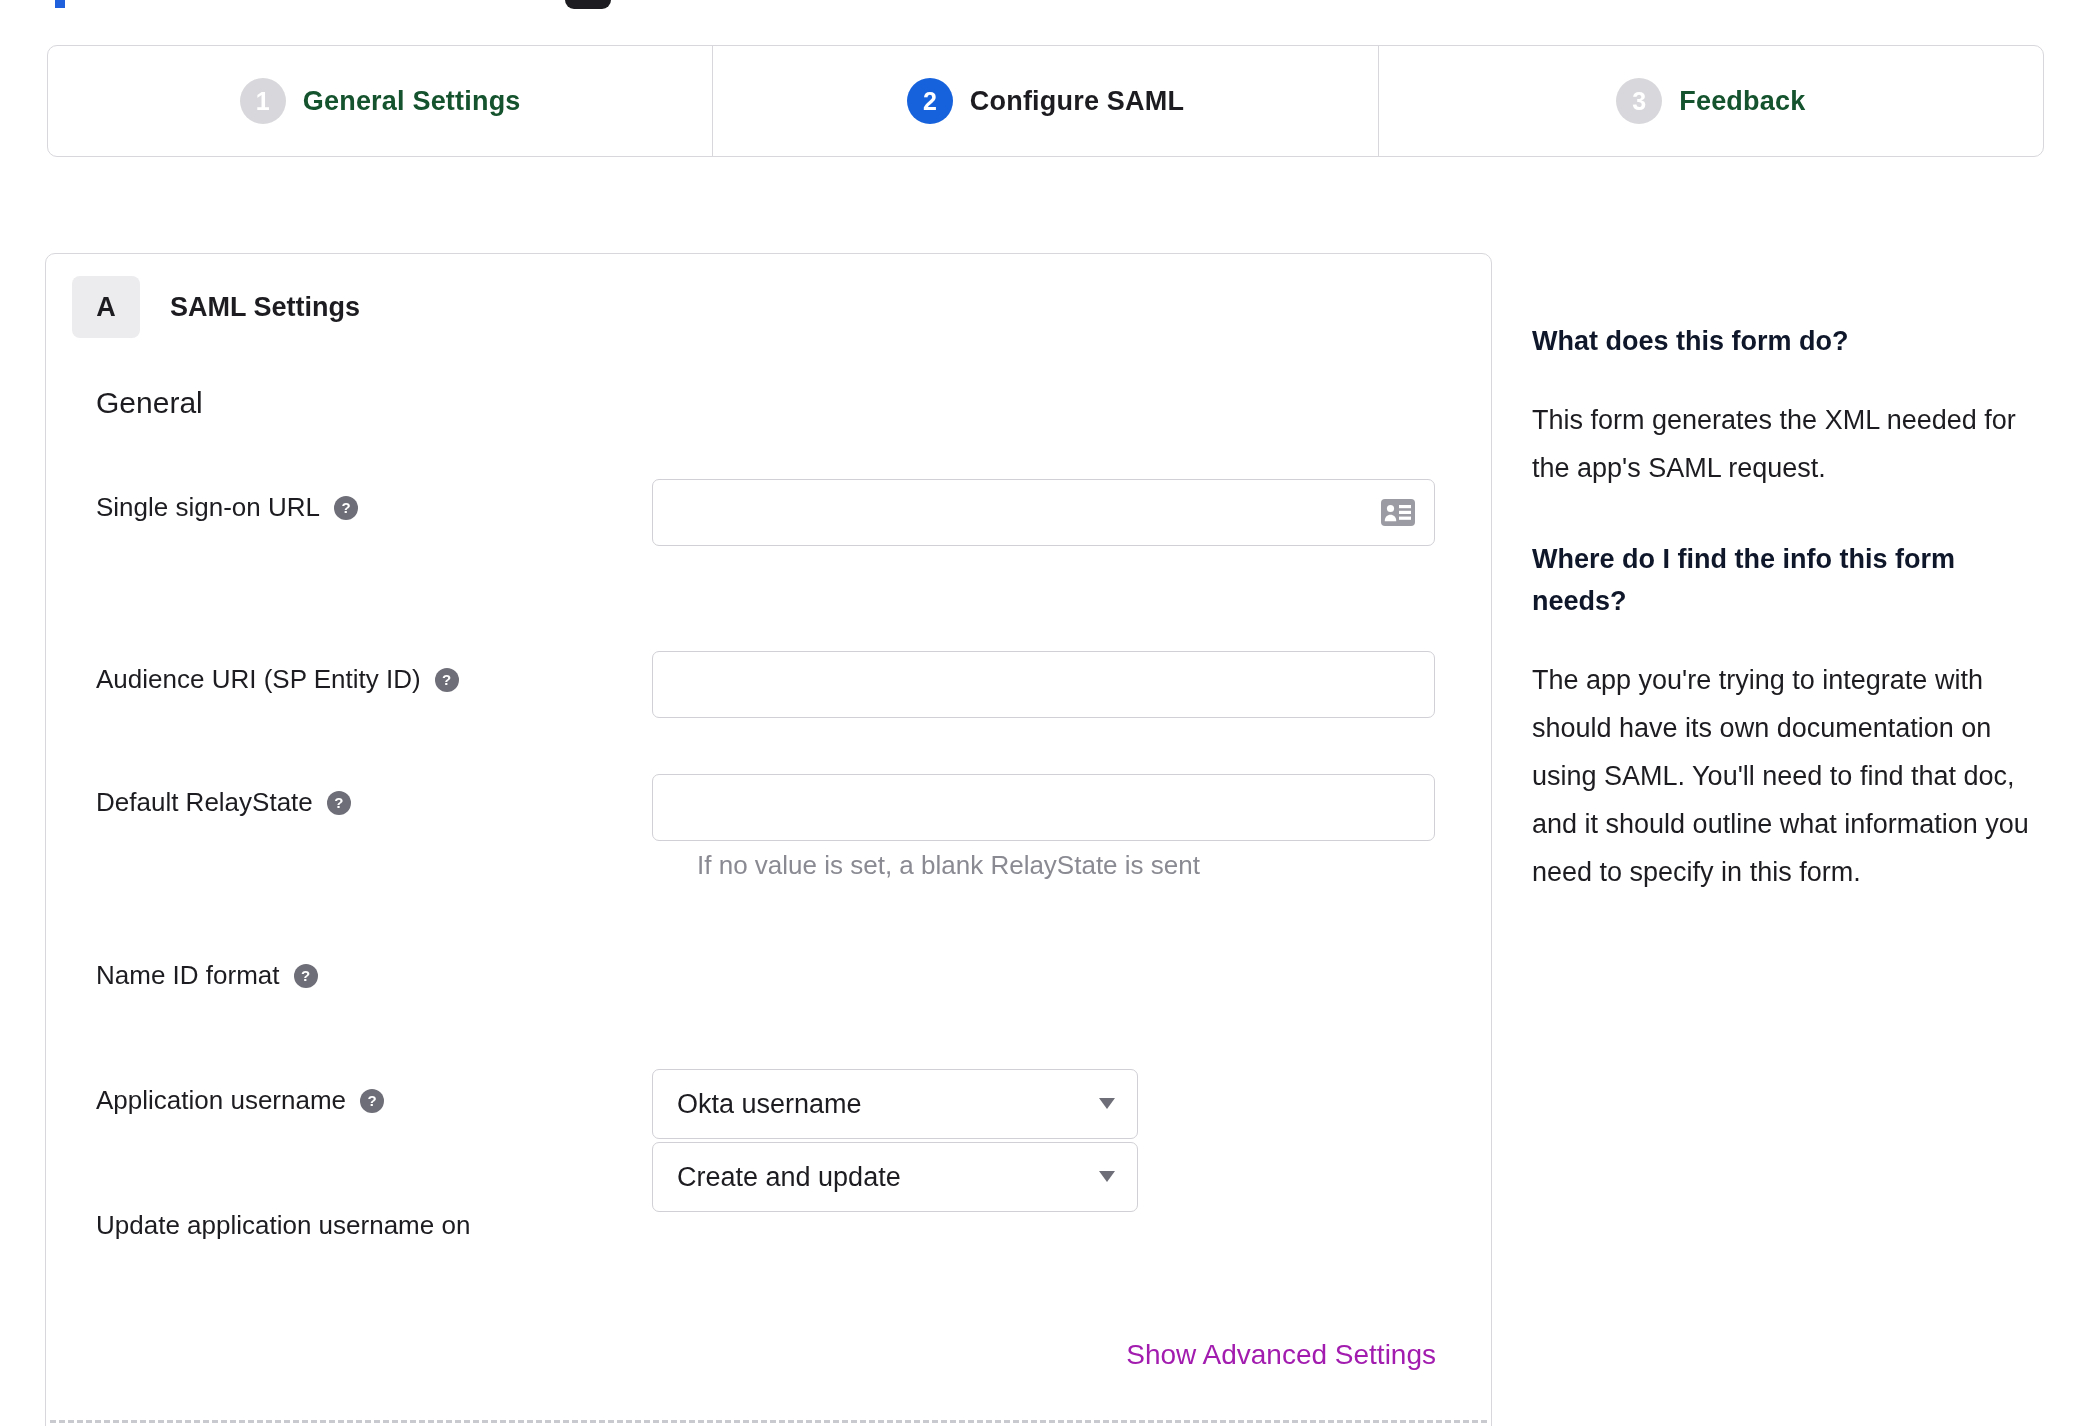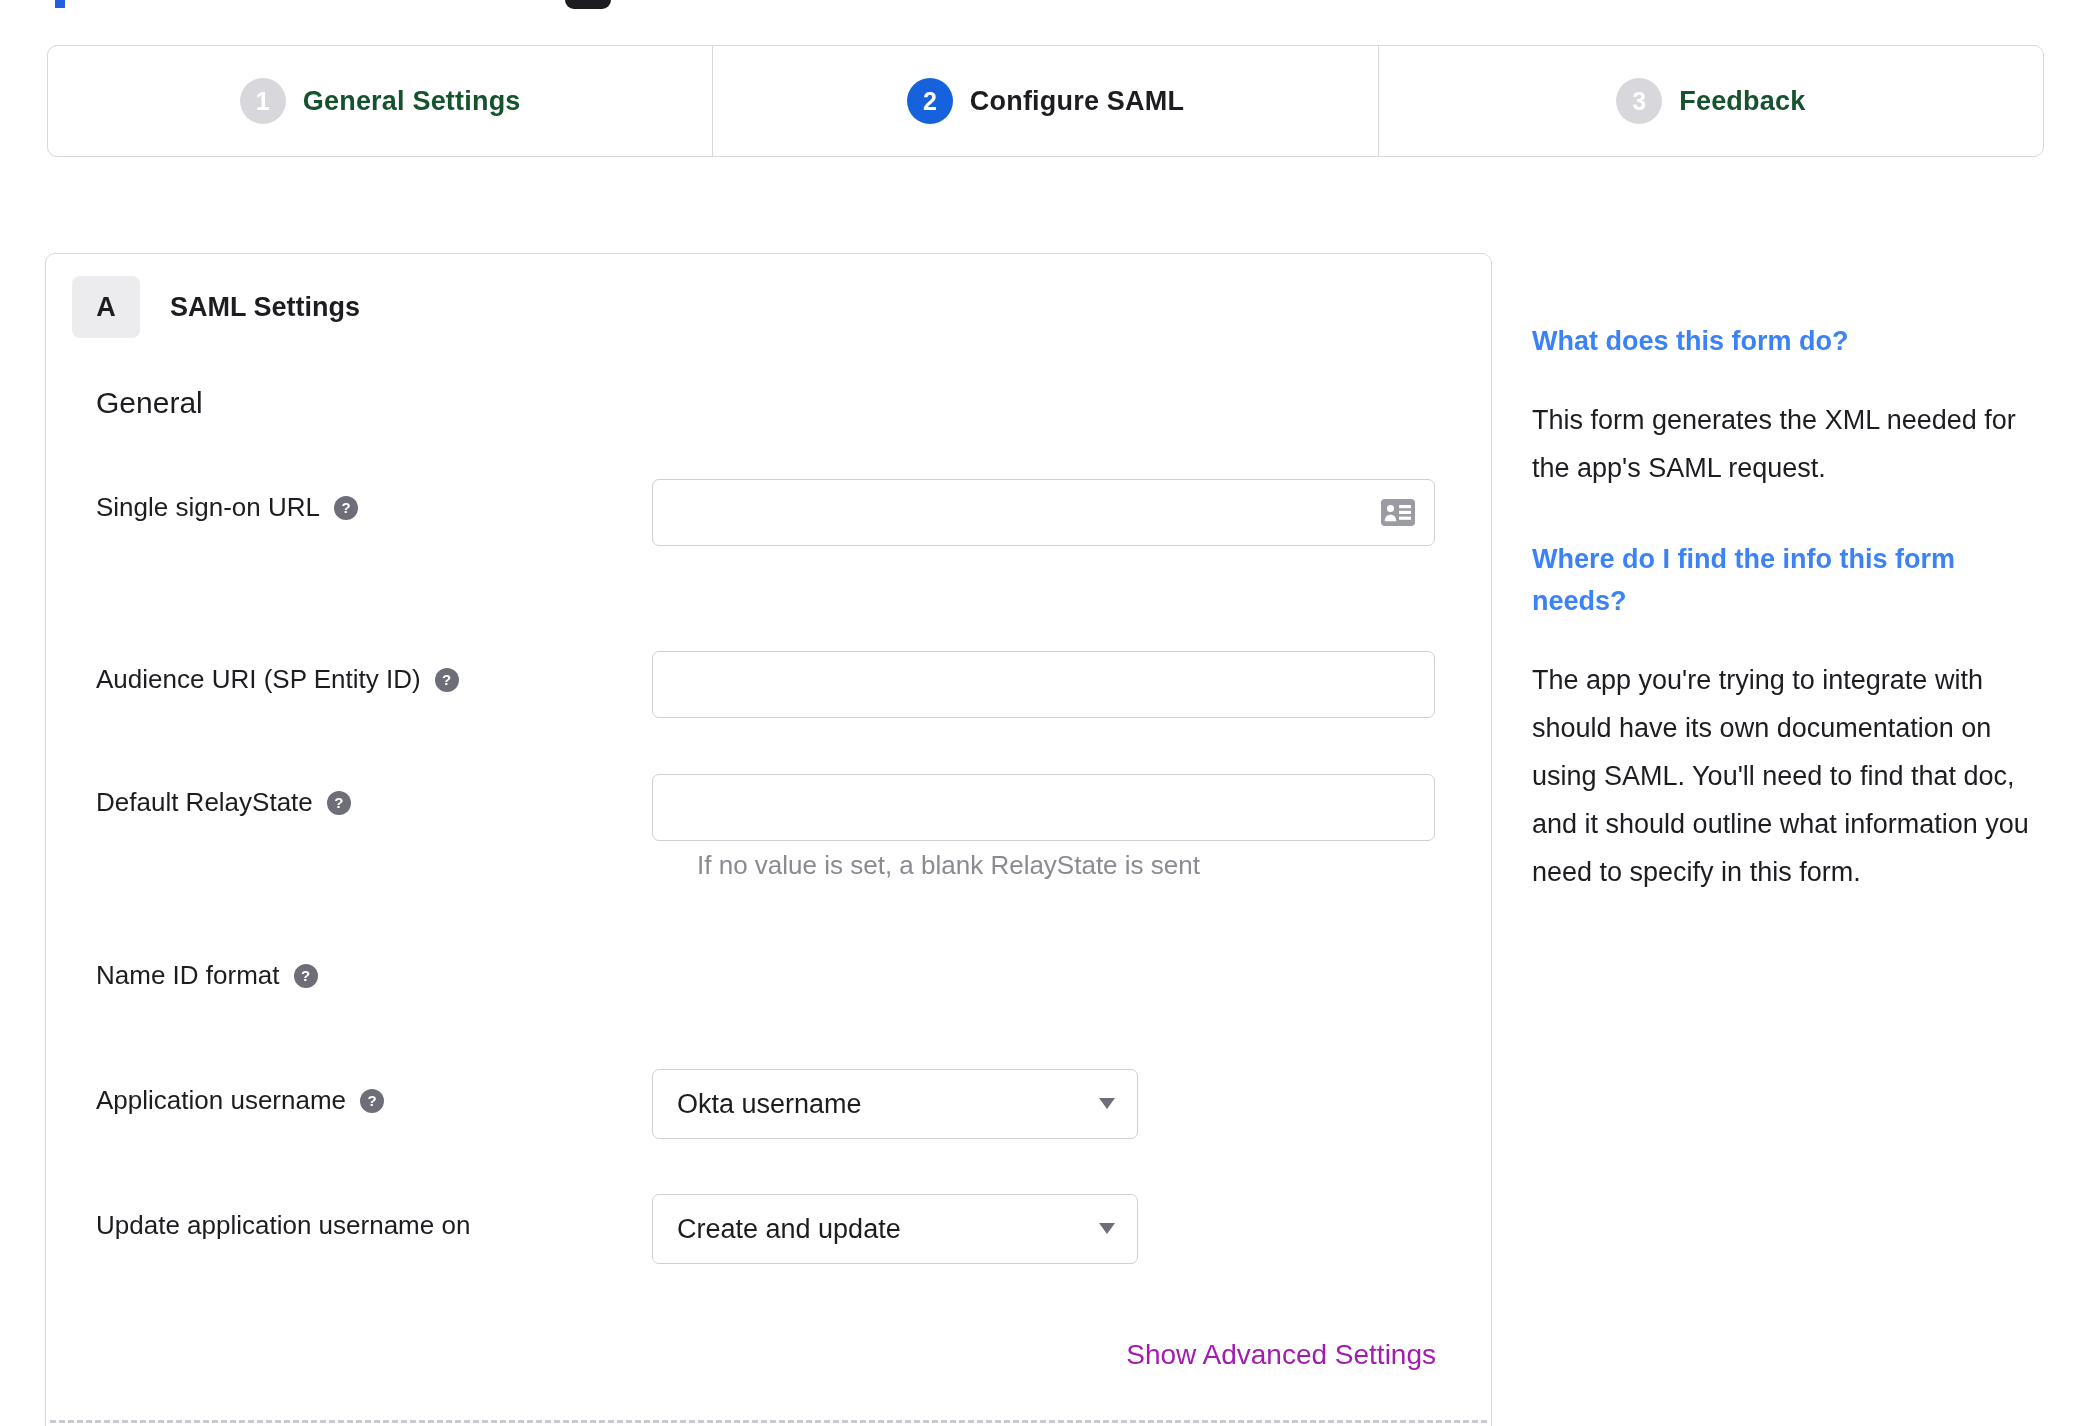--- a/index.html
+++ b/index.html
@@ -105,21 +105,21 @@
     cursor: pointer;
   }
 
   .dashed-divider {
     position: absolute; left: 4px; right: 4px; top: 1166px;
     border-top: 3px dashed #c9c9d0; height: 0;
   }
 
   
   .help-sidebar { position: absolute; left: 1532px; top: 320px; width: 512px; }
-  .help-q { font-size: 27px; font-weight: bold; color: #3b82f6; margin: 0 0 34px 0; line-height: 42px; }
+  .help-q { font-size: 27px; font-weight: bold; color: #0f172a; margin: 0 0 34px 0; line-height: 42px; }
   .help-a { font-size: 27px; color: #1d1d21; margin: 0 0 46px 0; line-height: 48px; }
 </style>
 </head>
 <body>
 
 <div class="top-accent"></div>
 <div class="top-remnant"></div>
 
 <div class="stepper">
   <div class="step">
@@ -186,21 +186,21 @@
     <span class="help-icon">?</span>
   </div>
   <div class="select" style="top:815px;">
     <span class="select-value">Okta username</span>
     <span class="select-arrow"></span>
   </div>
 
   <div class="field-label" style="top:956px;">
     <span>Update application username on</span>
   </div>
-  <div class="select" style="top:940px;">
+  <div class="select" style="top:888px;">
     <span class="select-value">Create and update</span>
     <span class="select-arrow"></span>
   </div>
 
   <a class="advanced-link">Show Advanced Settings</a>
 
   <div class="dashed-divider"></div>
 </div>
 
 <div class="help-sidebar">

